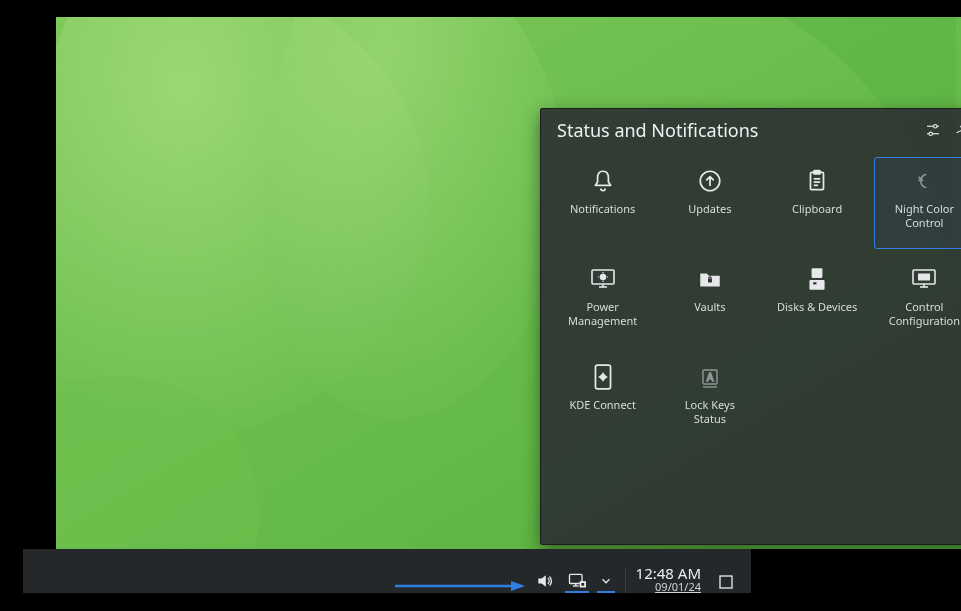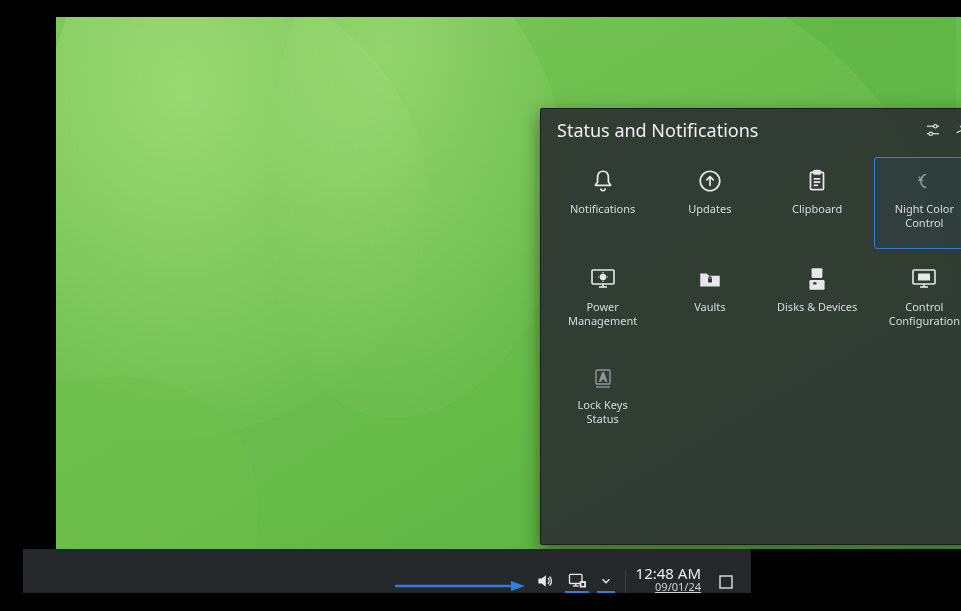--- a/index.html
+++ b/index.html
@@ -308,20 +308,34 @@
               <rect x="3" y="3" width="22" height="14" rx="1"></rect>
               <line x1="10" y1="20" x2="18" y2="20"></line>
               <line x1="14" y1="17" x2="14" y2="20"></line>
               <rect x="8" y="6.5" width="12" height="7" fill="#e6e8ea" stroke="none"></rect>
             </svg>
           </div>
           <div class="tlabel">Control
 Configuration</div>
         </div>
 
+        <div class="tile">
+          <div class="ticon">
+            <svg width="20" height="28" viewBox="0 0 18 26" fill="none" stroke="#e6e8ea" stroke-width="1.6">
+              <rect x="2" y="2" width="14" height="22" rx="2"></rect>
+              <circle cx="9" cy="13" r="2" fill="#e6e8ea" stroke="none"></circle>
+              <circle cx="9" cy="13" r="2" fill="none"></circle>
+              <line x1="9" y1="9" x2="9" y2="11"></line>
+              <line x1="9" y1="15" x2="9" y2="17"></line>
+              <line x1="5" y1="13" x2="7" y2="13"></line>
+              <line x1="11" y1="13" x2="13" y2="13"></line>
+            </svg>
+          </div>
+          <div class="tlabel">KDE Connect</div>
+        </div>
 
         <div class="tile">
           <div class="ticon">
             <svg width="24" height="24" viewBox="0 0 24 24" fill="none" stroke="#8f9699" stroke-width="1.4">
               <rect x="5" y="5" width="14" height="14" rx="1"></rect>
               <text x="12" y="16" font-size="10" text-anchor="middle" fill="#8f9699" font-family="Arial">A</text>
               <line x1="5" y1="22" x2="19" y2="22"></line>
             </svg>
           </div>
           <div class="tlabel">Lock Keys

